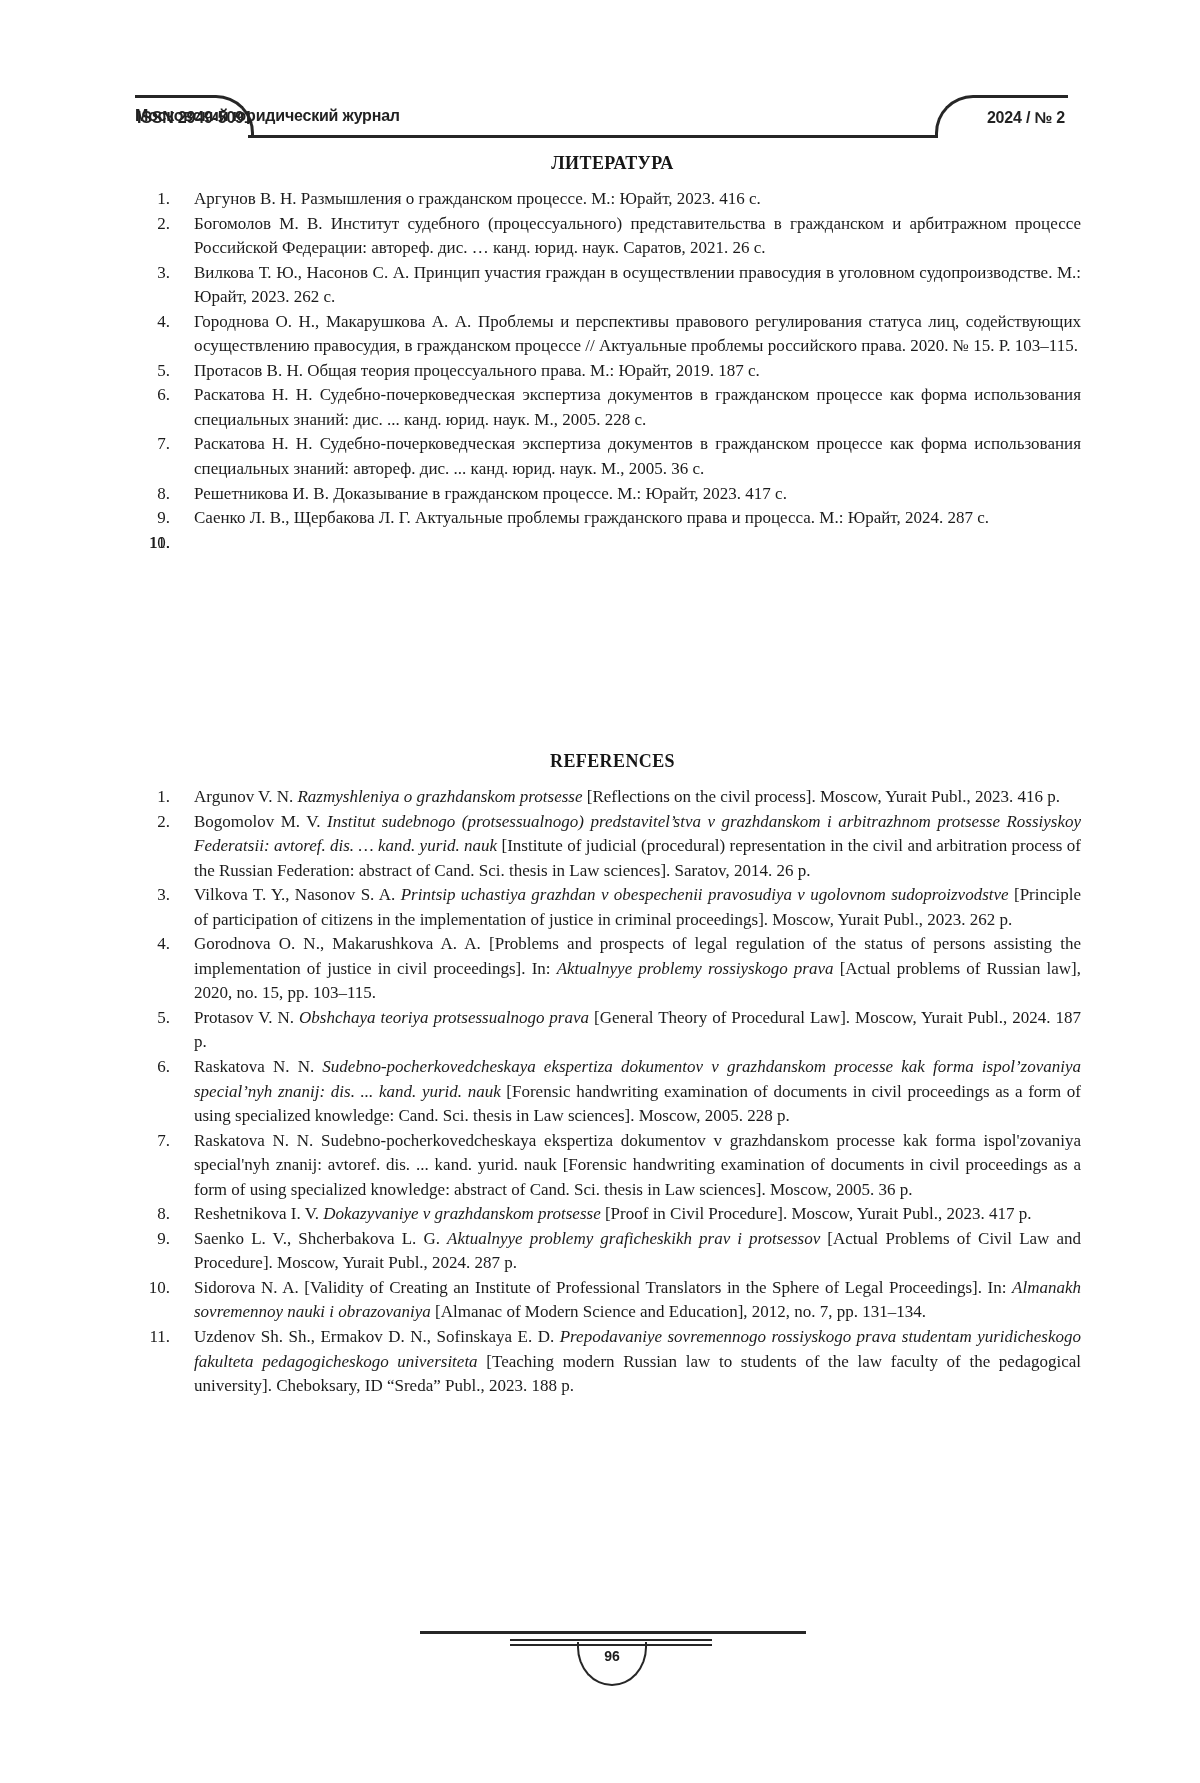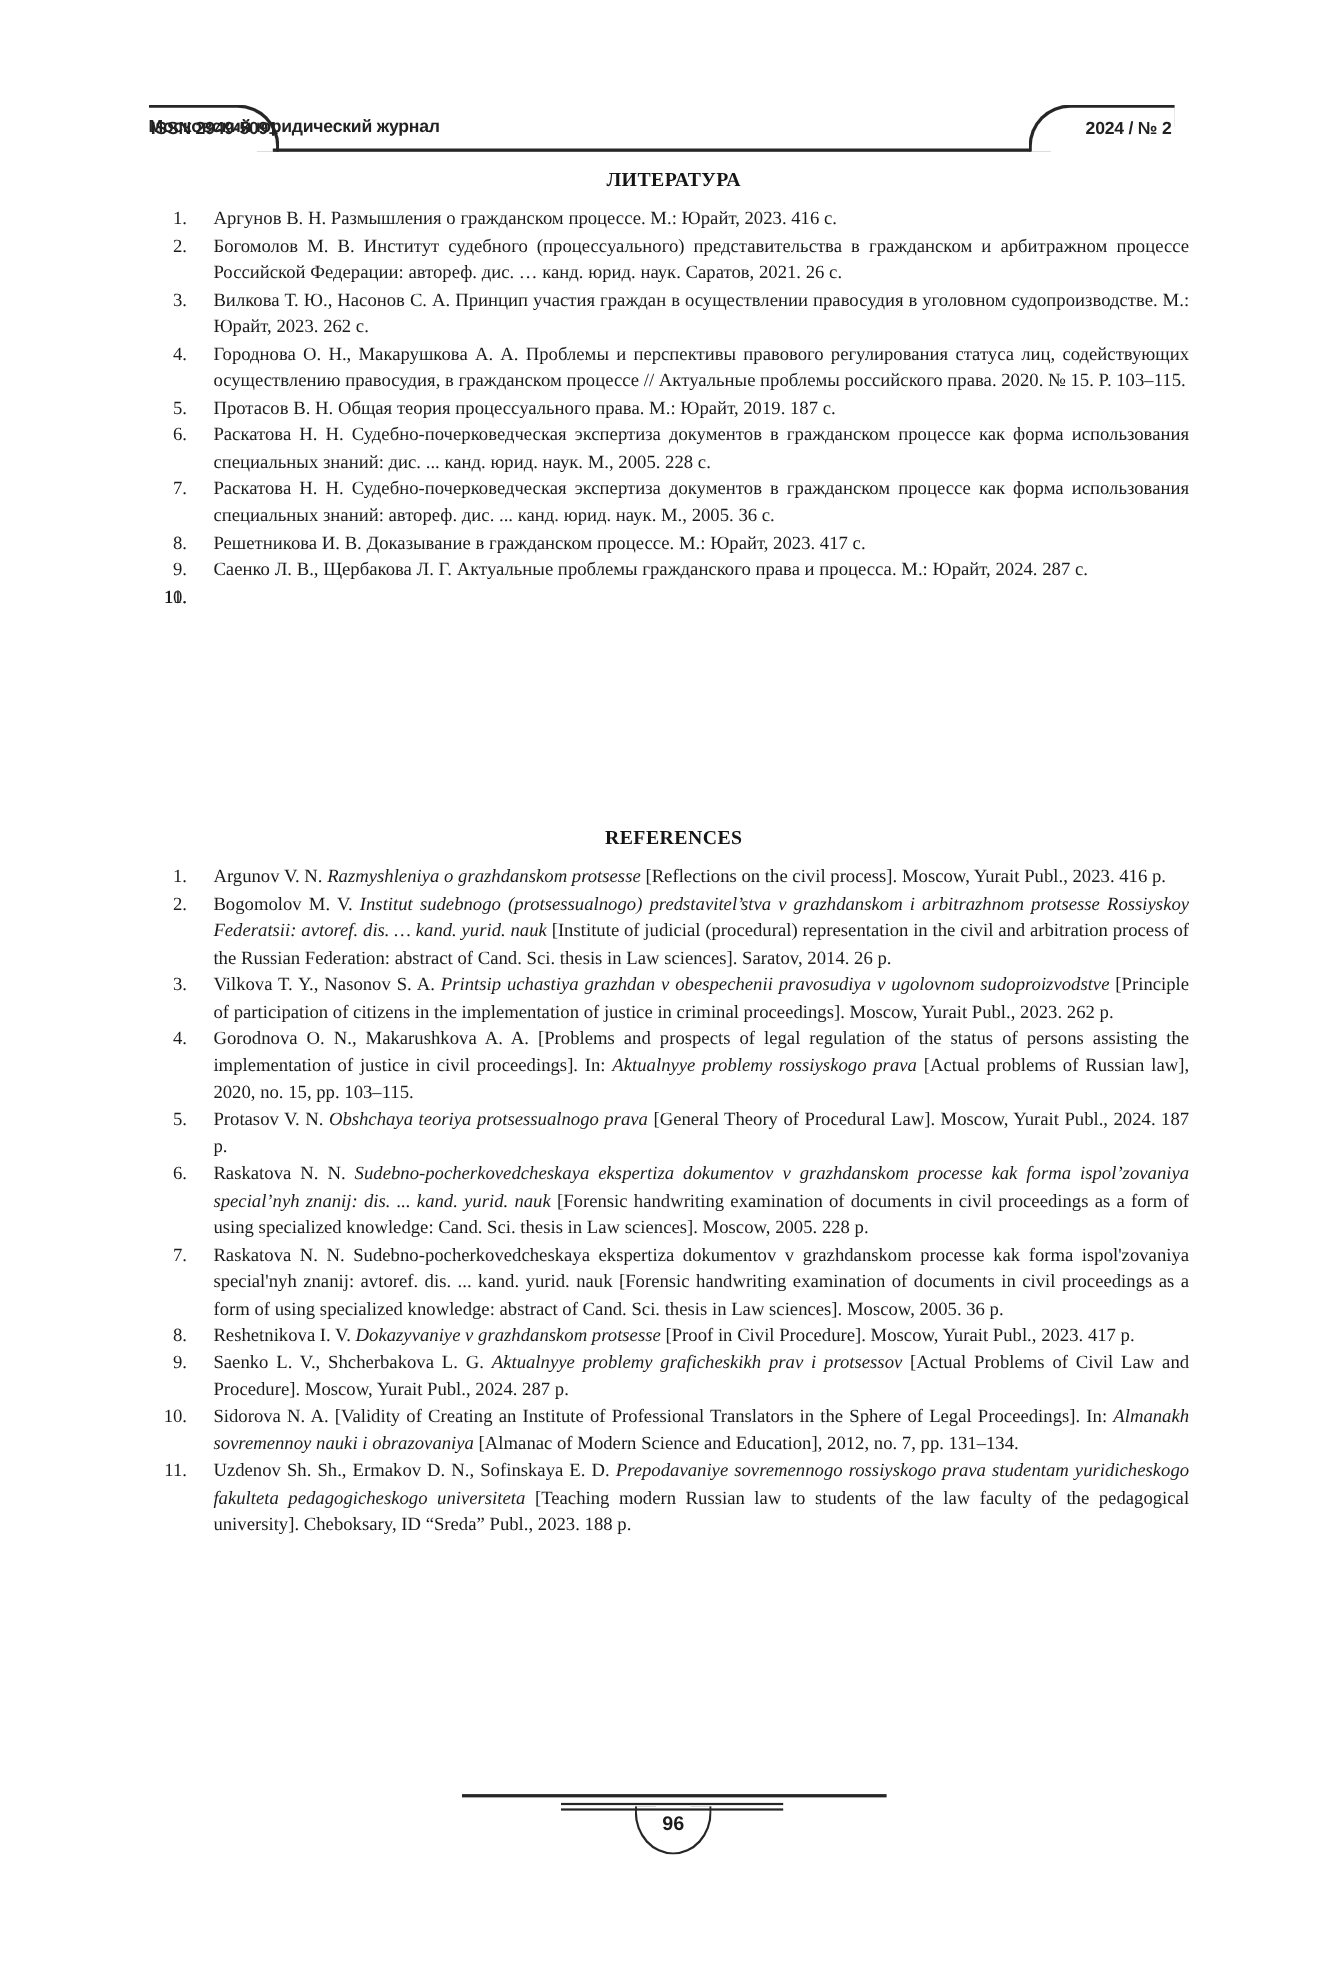--- a/index.html
+++ b/index.html
@@ -131,21 +131,21 @@
     border-radius: 0 0 38px 38px / 0 0 42px 42px;
     box-sizing: border-box;
   }
   .page-number {
     position: absolute;
     left: 577px; top: 1648px;
     width: 70px;
     text-align: center;
     font-family: "Liberation Sans", sans-serif;
     font-weight: 700;
-    font-size: 18px;
+    font-size: 14px;
     color: #1b1b1b;
   }
 </style>
 </head>
 <body>
 
 <div class="page">
 
   <div class="header">
     <div class="tab-left"></div>

